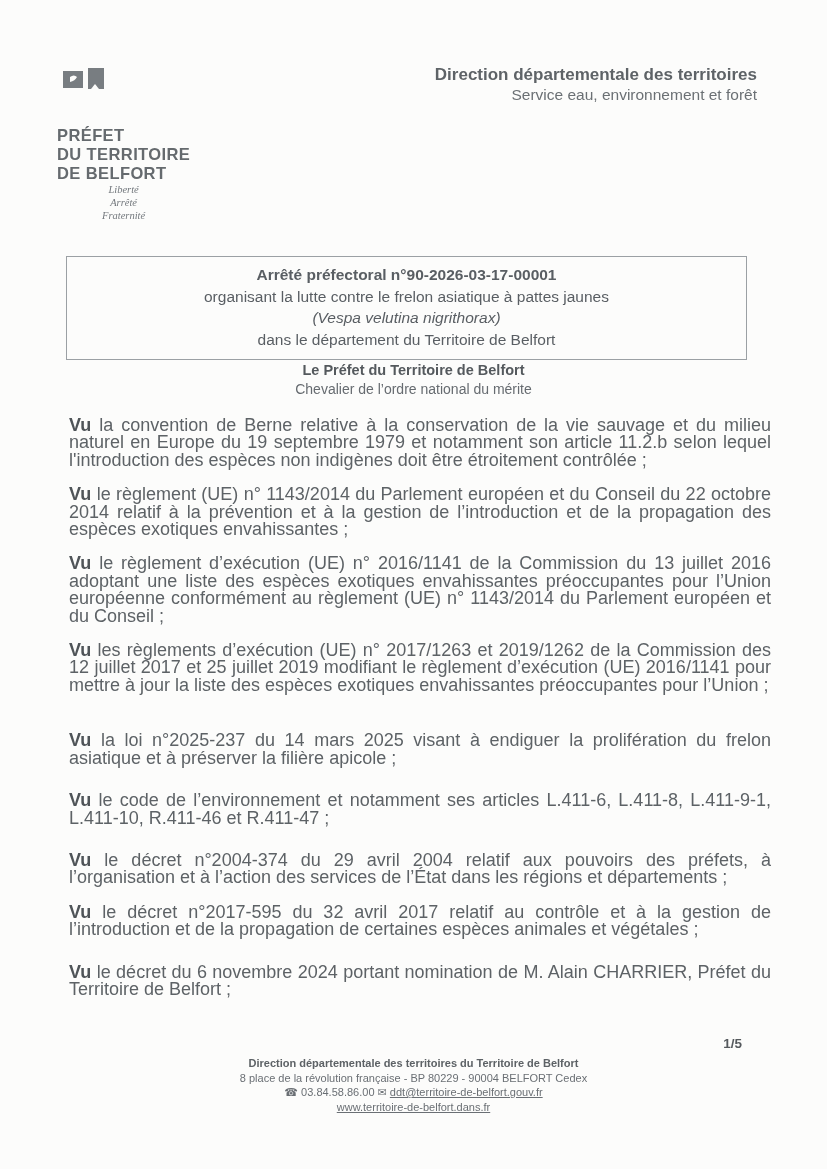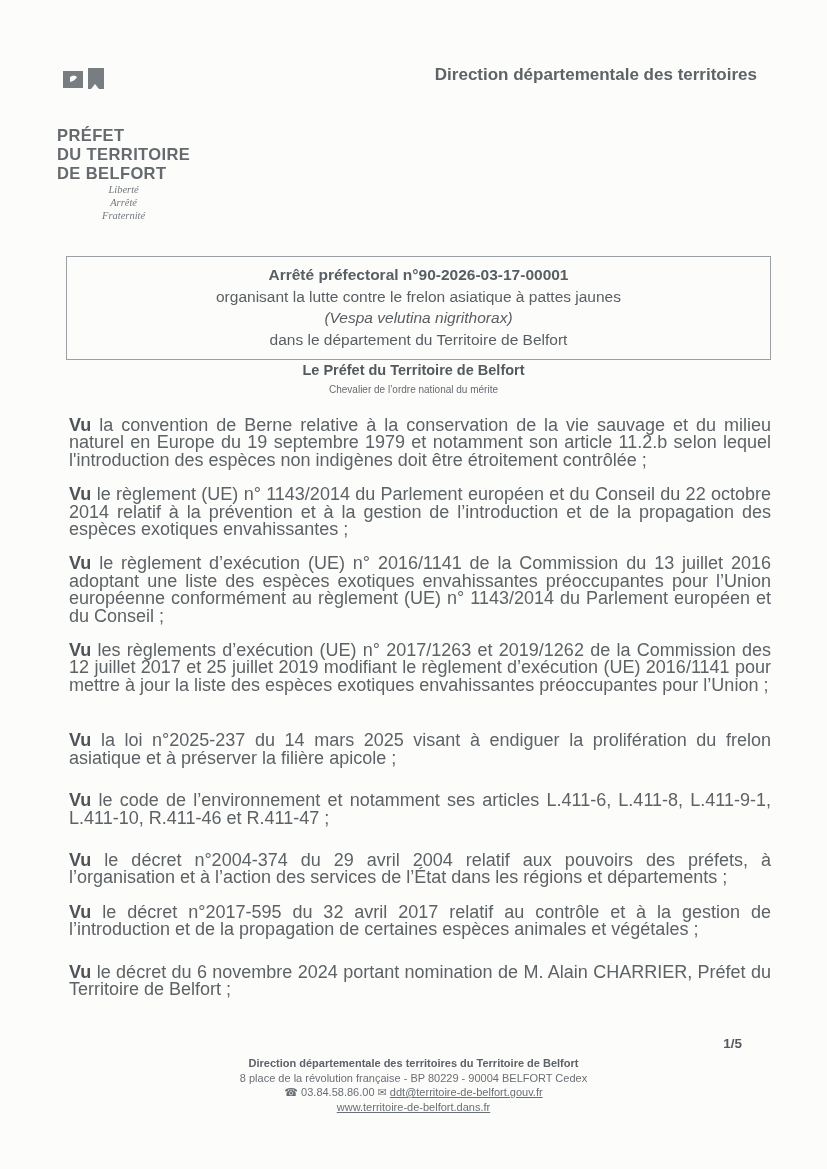--- a/index.html
+++ b/index.html
@@ -18,30 +18,30 @@
   .logo-name{font-weight:bold;font-size:16.5px;line-height:19px;color:#656a6e;letter-spacing:.4px;margin-top:32px;}
   .logo-motto{font-family:"Liberation Serif", serif;font-style:italic;
               font-size:10.5px;line-height:13px;color:#73787d;text-align:center;}
   .header-right{position:absolute;right:70px;top:64px;text-align:right;}
   .header-right .direction{font-weight:bold;font-size:17px;line-height:21px;color:#5e6367;}
   .header-right .service{font-size:15.5px;line-height:20px;color:#6b7074;}
   
   .title-box{
     position:absolute;left:66px;top:256px;width:663px;
     border:1px solid #9ba0a4;
-    text-align:center;padding:7px 20px 9px;
+    text-align:center;padding:7px 8px 9px;
     color:#595e63;font-size:15.5px;line-height:21.5px;
   }
   .title-box .t1{font-weight:bold;}
   .title-box .t3{font-style:italic;}
   
   .salutation{position:absolute;left:0;top:361px;width:100%;text-align:center;color:#5c6165;}
   .salutation .s1{font-weight:bold;font-size:14.5px;line-height:19px;color:#545density;}
   .salutation .s1{color:#54595d;}
-  .salutation .s2{font-size:10px;line-height:19px;color:#666b70;}
+  .salutation .s2{font-size:14px;line-height:19px;color:#666b70;}
   
   .content{position:absolute;left:57px;top:417px;width:714px;}
   .content p{
     margin:0 0 17px 12px;
     font-size:18px;line-height:17.4px;
     text-align:justify;color:#5d6266;
   }
   .content p.gap-large{margin-bottom:38px;}
   .content p.gap-medium{margin-bottom:25px;}
   .content p .lead{font-weight:bold;color:#4f5458;}
@@ -72,20 +72,21 @@
     </div>
     <div class="logo-motto">
       <div>Liberté</div>
       <div>Arrêté</div>
       <div>Fraternité</div>
     </div>
   </div>
 
   <div class="header-right">
     <div class="direction">Direction départementale des territoires</div>
+    <div class="service">Service eau, environnement et forêt</div>
   </div>
 
   <div class="title-box">
     <div class="t1">Arrêté préfectoral n°90-2026-03-17-00001</div>
     <div class="t2">organisant la lutte contre le frelon asiatique à pattes jaunes</div>
     <div class="t3">(Vespa velutina nigrithorax)</div>
     <div class="t4">dans le département du Territoire de Belfort</div>
   </div>
 
   <div class="salutation">

